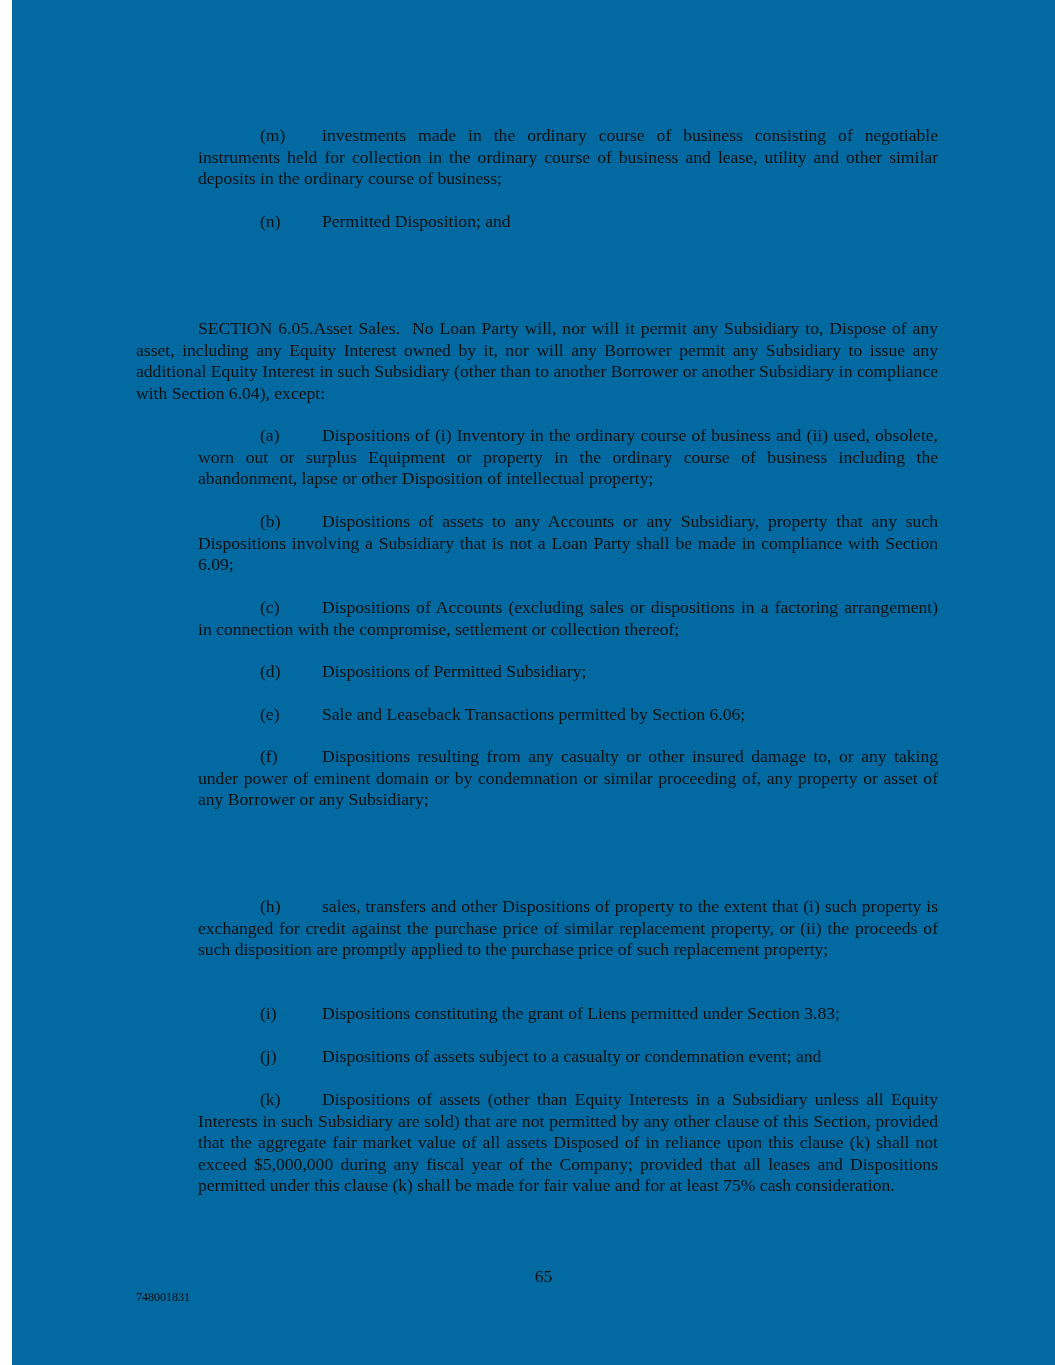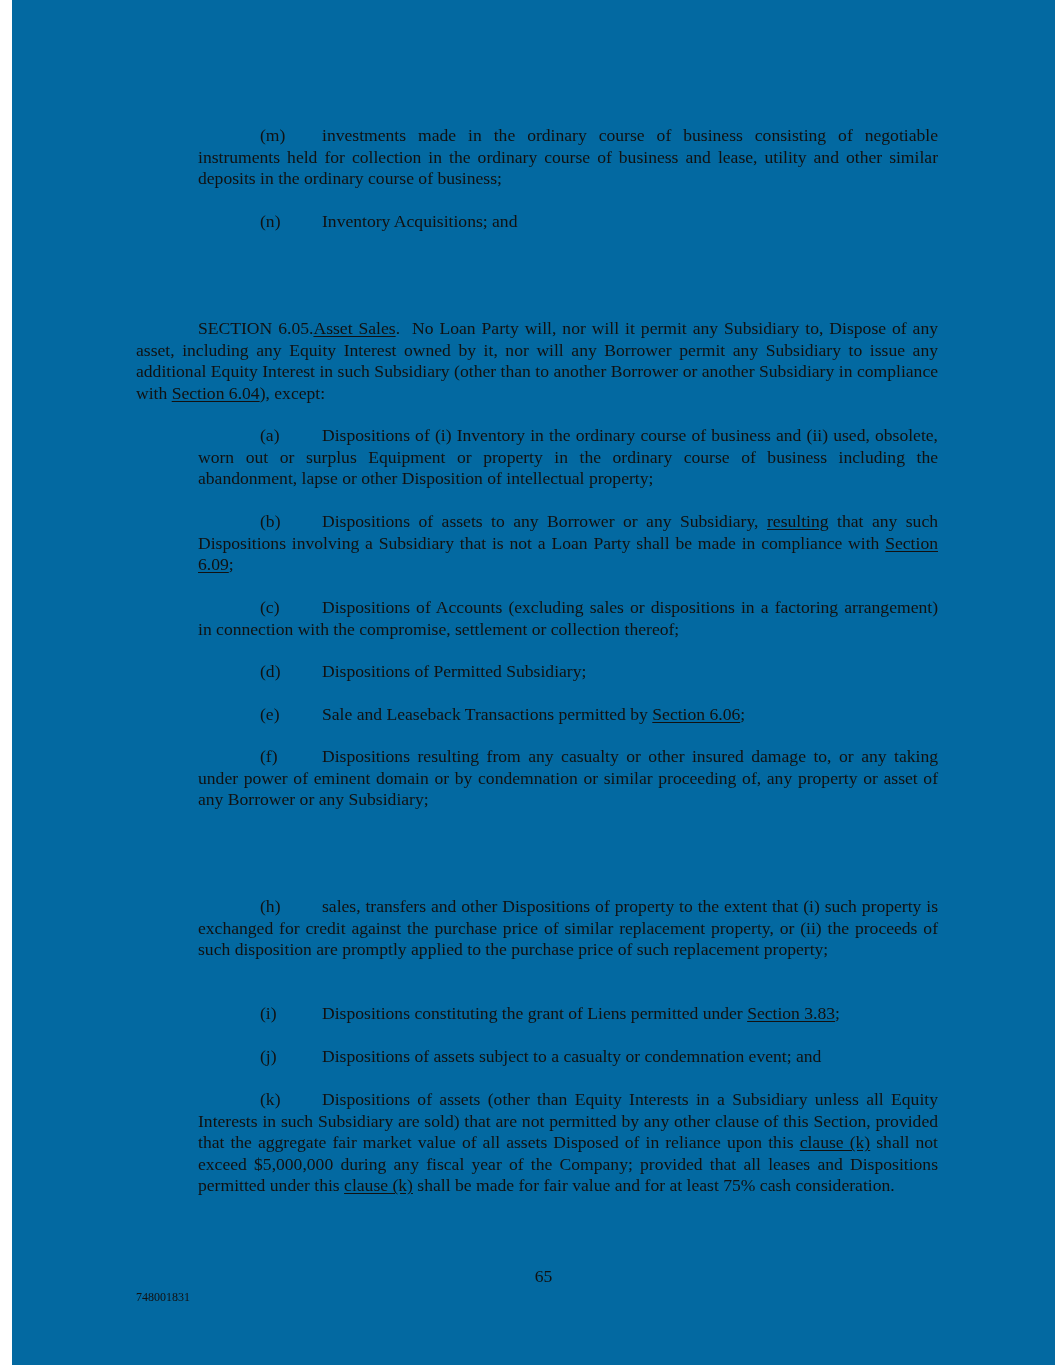--- a/index.html
+++ b/index.html
@@ -6,40 +6,40 @@
   body { width: 1055px; height: 1365px; position: relative; overflow: hidden;
          font-family: "Liberation Serif", serif; color: #111; }
   .page { position: absolute; left: 12px; top: 0; width: 1055px; height: 1365px; background: #0369a1; }
   .para { position: absolute; font-size: 17.6px; line-height: 21.6px; text-align: justify;
           text-align-last: left; margin: 0; }
   .indented { left: 186px; width: 740px; }
   .full { left: 124px; width: 802px; }
   .label { display: inline-block; width: 62px; }
   .first-indent { display: inline-block; width: 62px; }
   .sec-indent { display: inline-block; width: 62px; }
-  .u { text-decoration: underline; text-underline-offset: 2px; }
+  .u { text-underline-offset: 2px; }
   .pagenum { position: absolute; left: 0; width: 1063px; text-align: center; top: 1266px;
              font-size: 17.6px; }
   .docid { position: absolute; left: 124px; top: 1290px; font-size: 12px; text-align: right; }
 </style>
 </head>
 <body>
 
 <div class="page">
 
   <p class="para indented" style="top:125px"><span class="first-indent"></span><span class="label">(m)</span><span>investments made in the ordinary course of business consisting of negotiable instruments held for collection in the ordinary course of business and lease, utility and other similar deposits in the ordinary course of business;</span></p>
 
-  <p class="para indented" style="top:211px"><span class="first-indent"></span><span class="label">(n)</span><span>Inventory Acquisitions; and</span></p>
+  <p class="para indented" style="top:211px"><span class="first-indent"></span><span class="label">(n)</span><span>Permitted Disposition; and</span></p>
 
 
   <p class="para full" style="top:318px"><span class="sec-indent"></span><span>SECTION 6.05.</span><span class="u">Asset Sales</span><span>.</span>&nbsp; <span>No Loan Party will, nor will it permit any Subsidiary to, Dispose of any asset, including any Equity Interest owned by it, nor will any Borrower permit any Subsidiary to issue any additional Equity Interest in such Subsidiary (other than to another Borrower or another Subsidiary in compliance with </span><span class="u">Section 6.04</span><span>), except:</span></p>
 
   <p class="para indented" style="top:425px"><span class="first-indent"></span><span class="label">(a)</span><span>Dispositions of (i) Inventory in the ordinary course of business and (ii) used, obsolete, worn out or surplus Equipment or property in the ordinary course of business including the abandonment, lapse or other Disposition of intellectual property;</span></p>
 
-  <p class="para indented" style="top:511px"><span class="first-indent"></span><span class="label">(b)</span><span>Dispositions of assets to any Borrower or any Subsidiary, </span><span class="u">resulting</span><span> that any such Dispositions involving a Subsidiary that is not a Loan Party shall be made in compliance with </span><span class="u">Section 6.09</span><span>;</span></p>
+  <p class="para indented" style="top:511px"><span class="first-indent"></span><span class="label">(b)</span><span>Dispositions of assets to any Accounts or any Subsidiary, </span><span class="u">property</span><span> that any such Dispositions involving a Subsidiary that is not a Loan Party shall be made in compliance with </span><span class="u">Section 6.09</span><span>;</span></p>
 
   <p class="para indented" style="top:597px"><span class="first-indent"></span><span class="label">(c)</span><span>Dispositions of Accounts (excluding sales or dispositions in a factoring arrangement) in connection with the compromise, settlement or collection thereof;</span></p>
 
   <p class="para indented" style="top:661px"><span class="first-indent"></span><span class="label">(d)</span><span>Dispositions of Permitted Subsidiary;</span></p>
 
   <p class="para indented" style="top:704px"><span class="first-indent"></span><span class="label">(e)</span><span>Sale and Leaseback Transactions permitted by </span><span class="u">Section 6.06</span><span>;</span></p>
 
   <p class="para indented" style="top:746px"><span class="first-indent"></span><span class="label">(f)</span><span>Dispositions resulting from any casualty or other insured damage to, or any taking under power of eminent domain or by condemnation or similar proceeding of, any property or asset of any Borrower or any Subsidiary;</span></p>
 
 

